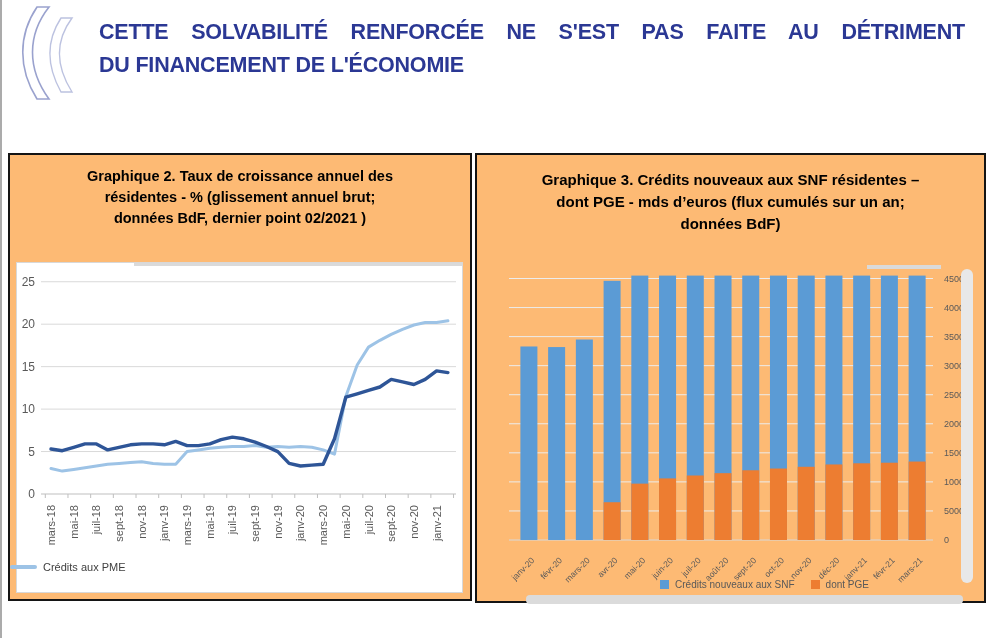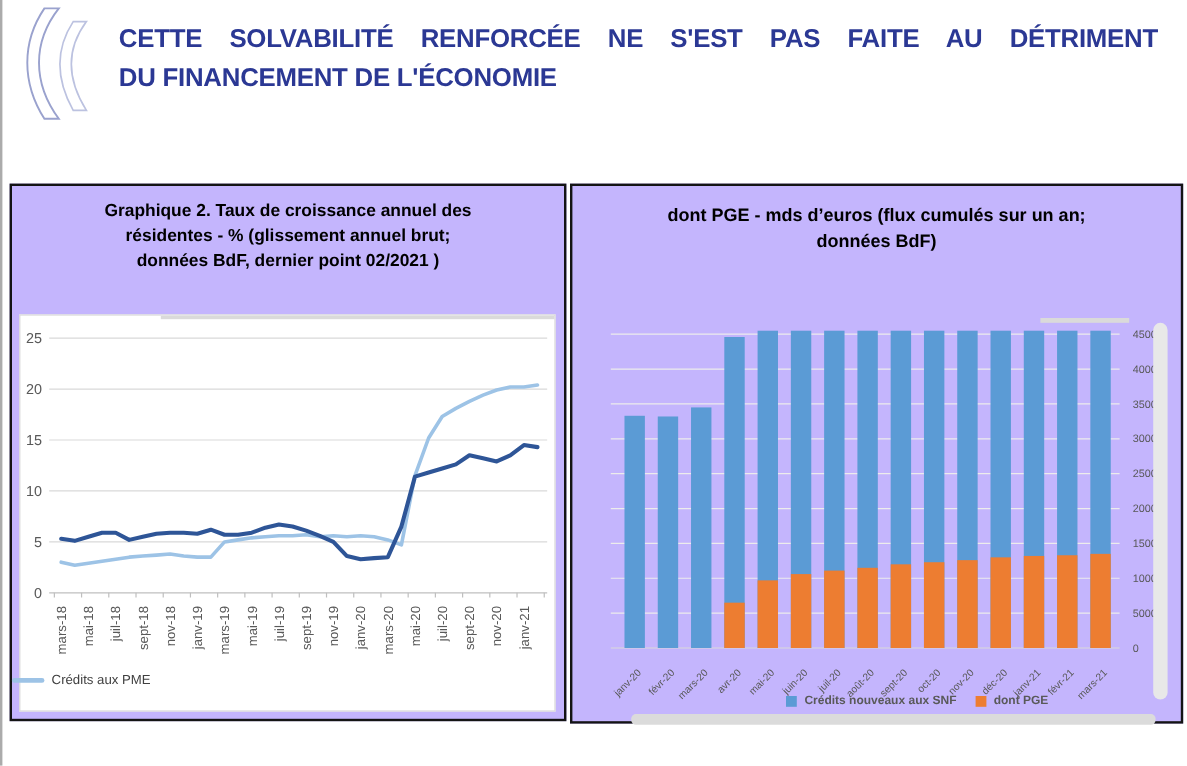--- a/index.html
+++ b/index.html
@@ -3,33 +3,33 @@
 <meta charset="utf-8">
 <style>
   html,body{margin:0;padding:0;background:#fff;}
   body{width:989px;height:638px;position:relative;overflow:hidden;
        font-family:"Liberation Sans","DejaVu Sans",sans-serif;}
   .edge-line{position:absolute;left:0;top:0;width:2px;height:638px;background:#ABABAB;}
   .logo{position:absolute;left:12px;top:4px;}
   .main-title{position:absolute;left:99px;top:16px;width:866px;
               font-size:21.5px;line-height:33px;font-weight:800;letter-spacing:-0.2px;}
   .main-title .l1{text-align:justify;text-align-last:justify;}
-  .panel{position:absolute;background:#c4b5fd;border:2px solid #141414;box-sizing:border-box;}
+  .panel{position:absolute;background:#fdba74;border:2px solid #141414;box-sizing:border-box;}
   .panel-left{left:8px;top:153px;width:464px;height:448px;}
   .panel-right{left:475px;top:153px;width:511px;height:450px;}
   .panel-title{text-align:center;font-weight:bold;color:#000;}
   .panel-left .panel-title{margin-top:11px;font-size:14.5px;line-height:21px;}
   .panel-right .panel-title{margin-top:14px;font-size:15px;line-height:22px;}
   .chart-frame{position:absolute;left:6px;top:107px;width:447px;height:331px;
                border:1px solid #D8D8D8;box-sizing:border-box;background:#fff;}
   .bar-chart-holder{position:absolute;left:24px;top:110px;width:470px;height:332px;}
   .legend{position:absolute;left:0;right:0;display:flex;align-items:center;}
   .left-legend{top:406px;justify-content:space-between;gap:30px;font-size:11px;color:#404040;}
   .right-legend{top:424px;justify-content:center;padding-left:68px;gap:16px;
-                font-size:10px;color:#595959;font-weight:bold;}
+                font-size:10px;color:#595959;}
   .legend-item{display:flex;align-items:center;gap:6px;white-space:nowrap;}
   .swatch-line{display:inline-block;width:27px;height:4px;border-radius:2px;}
   .swatch-sq{display:inline-block;width:9px;height:9px;}
   .vscroll{position:absolute;left:484px;top:114px;width:12px;height:314px;
            background:#E8E8E8;border-radius:6px;}
   .hscroll{position:absolute;left:49px;top:440px;width:437px;height:9px;
            background:#DBDBDB;border-radius:4px;}
   svg text{font-family:"Liberation Sans","DejaVu Sans",sans-serif;}
 </style>
 </head>
@@ -119,20 +119,21 @@
   <div class="legend left-legend">
     <div class="legend-item">
       <span class="swatch-line" style="background: rgb(157, 195, 230);"></span>
       <span>Crédits aux PME</span>
     </div>
   </div>
 </div>
 
 <div class="panel panel-right">
   <div class="panel-title">
+    <div>Graphique 3. Crédits nouveaux aux SNF résidentes –</div>
     <div>dont PGE  - mds d’euros (flux cumulés sur un an;</div>
     <div>données BdF)</div>
   </div>
   <div class="bar-chart-holder">
     <svg width="470" height="332" viewBox="0 0 470 332">
         <rect x="366" y="0" width="74" height="4" fill="#DADADA"></rect>
         <g>
           <line x1="8" y1="275" x2="432" y2="275" stroke="#D9D9D9" stroke-width="1"></line>
           <line x1="8" y1="245.94444444444446" x2="432" y2="245.94444444444446" stroke="#ECECEC" stroke-width="1"></line>
           <line x1="8" y1="216.88888888888889" x2="432" y2="216.88888888888889" stroke="#ECECEC" stroke-width="1"></line>

